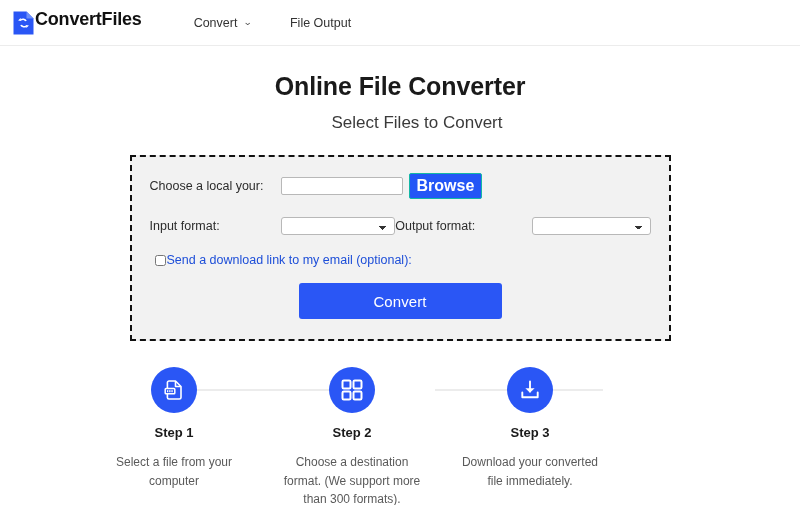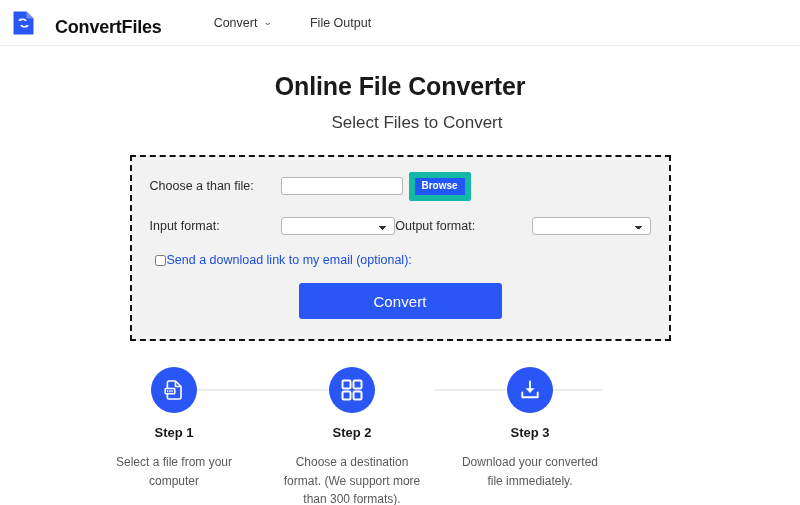--- a/index.html
+++ b/index.html
@@ -22,22 +22,22 @@
     height: 46px;
     width: 100%;
     background: #ffffff;
     border-bottom: 1px solid #ececec;
     display: flex;
     align-items: center;
     padding-left: 12px;
   }
   .brand {
     display: flex;
-    align-items: flex-end;
-    gap: 20px;
+    align-items: flex-start;
+    gap: 0;
     text-decoration: none;
   }
   .brand-logo {
     width: 23px;
     height: 26px;
     display: block;
   }
   .brand-name {
     font-size: 18px;
     font-weight: bold;
@@ -114,23 +114,23 @@
     background: #ffffff;
     font-size: 11px;
     padding: 0 3px;
     font-family: "Liberation Sans", sans-serif;
     outline: none;
   }
   .browse-btn {
     margin-left: 6px;
     background: #2356f6;
     color: #ffffff;
-    font-size: 10px;
+    font-size: 16px;
     font-weight: bold;
-    border: 6px solid #14b8a6;
+    border: 1px solid #14b8a6;
     border-radius: 2px;
     padding: 2px 7px 3px 7px;
     cursor: pointer;
     font-family: "Liberation Sans", sans-serif;
     line-height: 1.2;
   }
   .select-box {
     height: 18px;
     border: 1px solid #b8b8b8;
     border-radius: 3px;
@@ -280,21 +280,21 @@
     </div>
   </nav>
 </div>
 
 <h1 class="page-title">Online File Converter</h1>
 <h2 class="page-subtitle">Select Files to Convert</h2>
 
 <div class="form-outer">
 
   <div class="form-row">
-    <span class="form-label">Choose a than file:</span>
+    <span class="form-label">Choose a local your:</span>
     <input class="text-input" type="text" value="" style="">
     <button class="browse-btn">Browse</button>
   </div>
 
   <div class="form-row">
     <span class="form-label">Input format:</span>
     <select class="select-box select-input">
       <option></option>
     </select>
     <span class="label-inline">Output format:</span>

